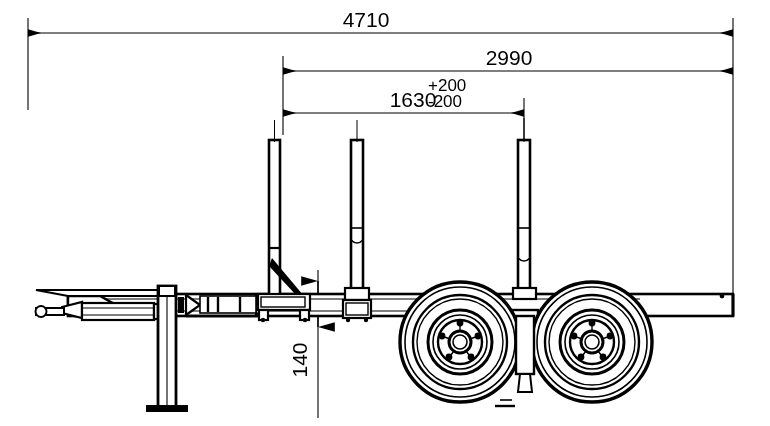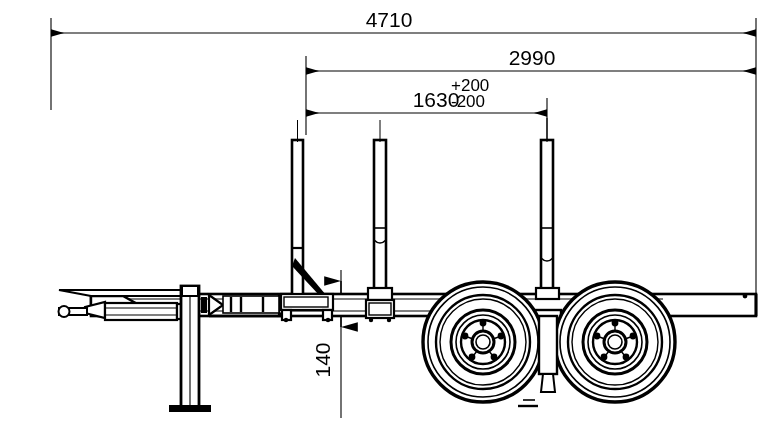--- a/index.html
+++ b/index.html
@@ -9,21 +9,20 @@
   }
   body {
     font-family: "Liberation Sans", sans-serif;
   }
   #drawing-root {
     position: relative;
     width: 746px;
     height: 426px;
     background: #ffffff;
     overflow: hidden;
-    margin-left: 23px;
   }
   #drawing-svg {
     display: block;
     width: 770px;
     height: 426px;
   }
   .dim-text {
     font-family: "Liberation Sans", sans-serif;
     font-size: 21px;
     fill: #000000;

